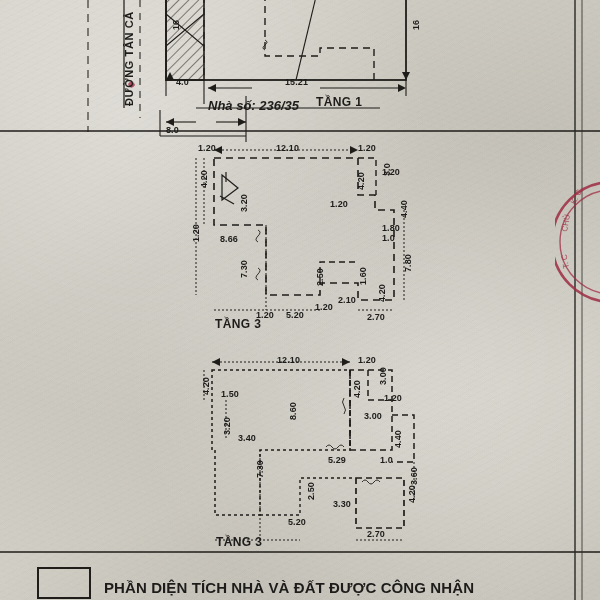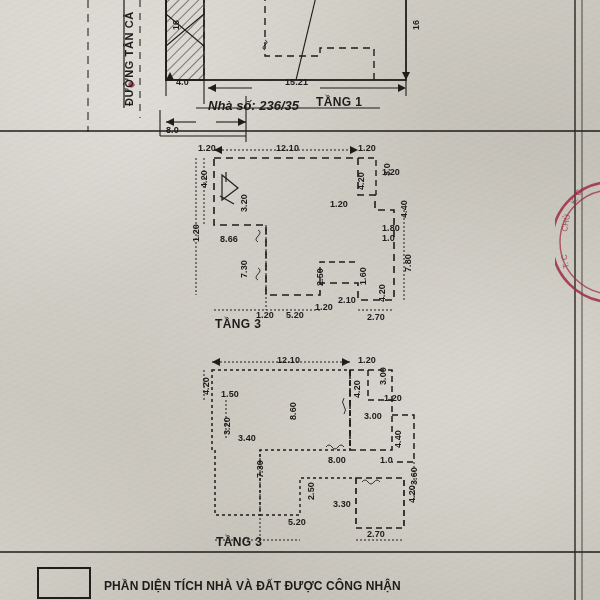--- a/index.html
+++ b/index.html
@@ -35,21 +35,21 @@
     line-height:1;
   }
   .dim{font-size:9px;font-weight:700;letter-spacing:.1px;}
   .dim.v{transform-origin:0 0;transform:rotate(-90deg);}
   .floor-title{font-size:12px;font-weight:700;letter-spacing:.4px;}
   .house-no{font-size:13px;font-style:italic;font-weight:600;}
   .street{
     font-size:11px;font-weight:700;letter-spacing:.6px;
     transform-origin:0 0;transform:rotate(-90deg);
   }
-  .legend-text{font-size:12px;font-weight:600;letter-spacing:.1px;}
+  .legend-text{font-size:15px;font-weight:600;letter-spacing:.1px;}
 </style>
 </head>
 <body>
 
 <div id="sheet"></div>
 <div id="grain"></div>
 
 <svg id="plan" viewBox="0 0 600 600" xmlns="http://www.w3.org/2000/svg">
   <defs>
     <pattern id="hatch" width="7" height="7" patternTransform="rotate(45)" patternUnits="userSpaceOnUse">
@@ -242,21 +242,21 @@
 <div class="lbl dim" style="left:238px;top:434px;">3.40</div>
 <div class="lbl dim v" style="left:289px;top:420px;">8.60</div>
 <div class="lbl dim v" style="left:256px;top:478px;">7.30</div>
 
 <div class="lbl dim v" style="left:353px;top:398px;">4.20</div>
 <div class="lbl dim v" style="left:379px;top:385px;">3.00</div>
 <div class="lbl dim" style="left:384px;top:394px;">1.20</div>
 <div class="lbl dim" style="left:364px;top:412px;">3.00</div>
 <div class="lbl dim v" style="left:394px;top:448px;">4.40</div>
 
-<div class="lbl dim" style="left:328px;top:456px;">8.00</div>
+<div class="lbl dim" style="left:328px;top:456px;">5.29</div>
 <div class="lbl dim" style="left:380px;top:456px;">1.0</div>
 <div class="lbl dim v" style="left:410px;top:485px;">3.60</div>
 
 <div class="lbl dim v" style="left:307px;top:500px;">2.50</div>
 <div class="lbl dim" style="left:333px;top:500px;">3.30</div>
 <div class="lbl dim v" style="left:408px;top:503px;">4.20</div>
 <div class="lbl dim" style="left:288px;top:518px;">5.20</div>
 <div class="lbl dim" style="left:367px;top:530px;">2.70</div>
 
 <div class="lbl floor-title" style="left:216px;top:536px;text-align:center;">TẦNG 3</div>

